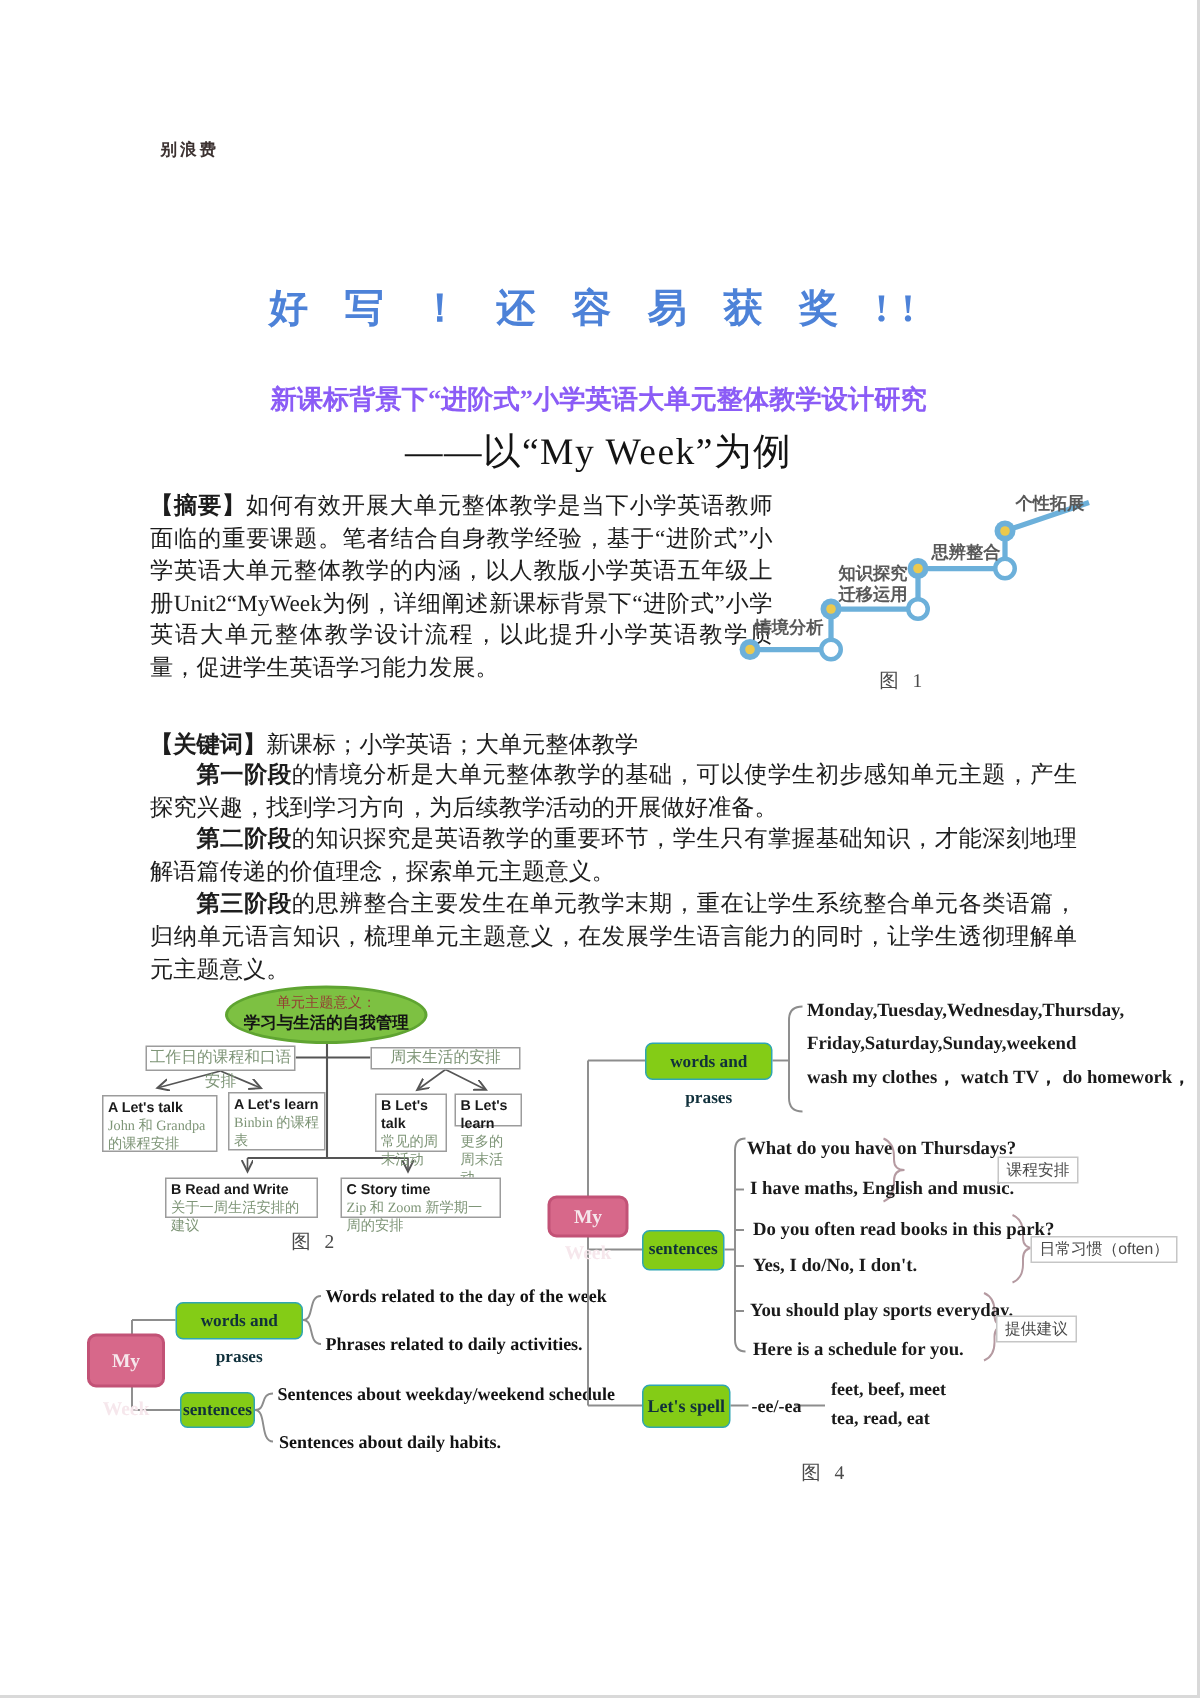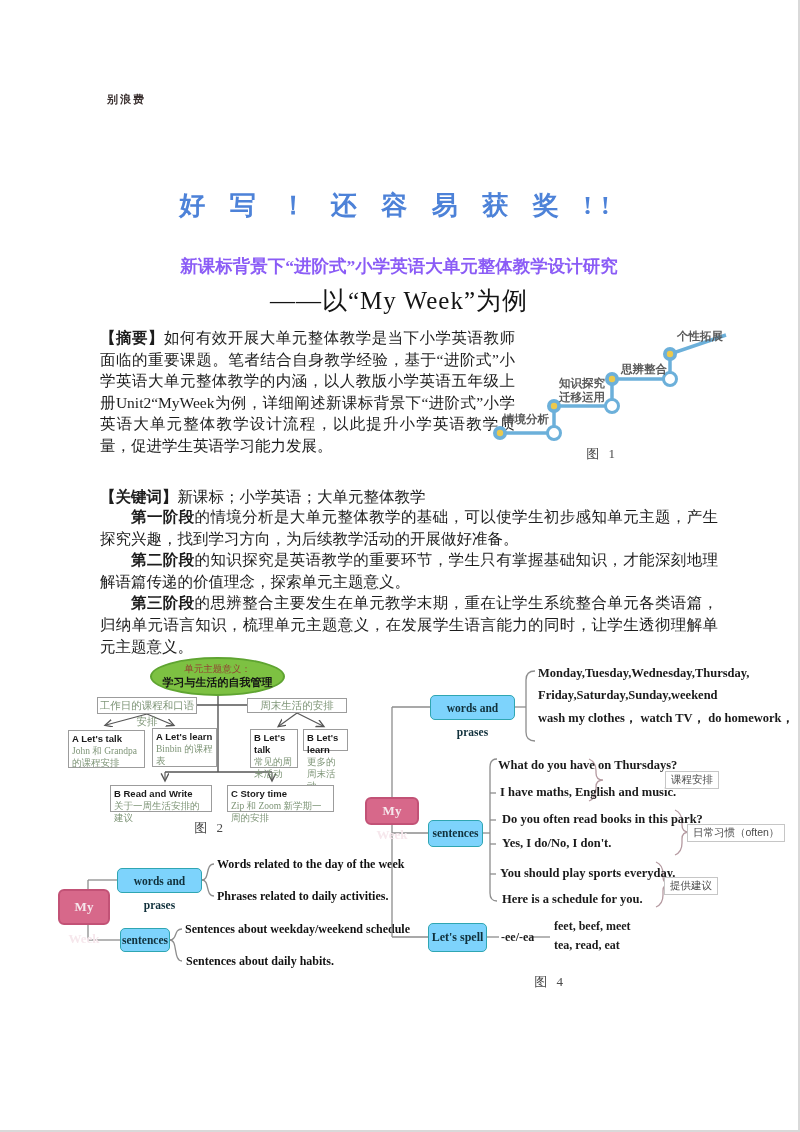--- a/index.html
+++ b/index.html
@@ -31,21 +31,21 @@
   .f2oval .l2{display:block;font-size:11px;font-weight:bold;color:#141414;line-height:14px;}
   .f2branch{background:#fff;border:1px solid #9c9c9c;font-size:10.5px;color:#7e9577;
             text-align:center;box-sizing:border-box;}
   .f2box{background:#fff;border:1px solid #9c9c9c;font-size:9.5px;line-height:12px;color:#7e9577;
          padding:2px 3px;box-sizing:border-box;}
   .f2box .t{display:block;color:#1a1a1a;font-weight:bold;font-family:"Liberation Sans","DejaVu Sans",sans-serif;font-size:9.5px;}
 
   
   .node-pink{background:#d7688a;border:2px solid #c25276;border-radius:6px;color:#f6e7ec;
              font-weight:bold;text-align:center;box-sizing:border-box;}
-  .node-teal{background:#7dd3fc;border:1px solid #2fa6b2;border-radius:5px;color:#10303b;
+  .node-teal{background:#84cc16;border:1px solid #2fa6b2;border-radius:5px;color:#10303b;
              font-weight:bold;text-align:center;box-sizing:border-box;}
 
   .f3item{font-size:12px;font-weight:bold;color:#121212;white-space:nowrap;}
   .f4txt{font-size:12.5px;color:#1a1a1a;white-space:nowrap;font-weight:bold;}
   .f4tag{background:#fff;border:1px solid #c6c6c6;font-size:10.5px;color:#4a4a4a;
          padding:1px 5px;white-space:nowrap;font-family:"Liberation Sans","DejaVu Sans",sans-serif;}
   svg{display:block;}
 </style>
 </head>
 <body>

